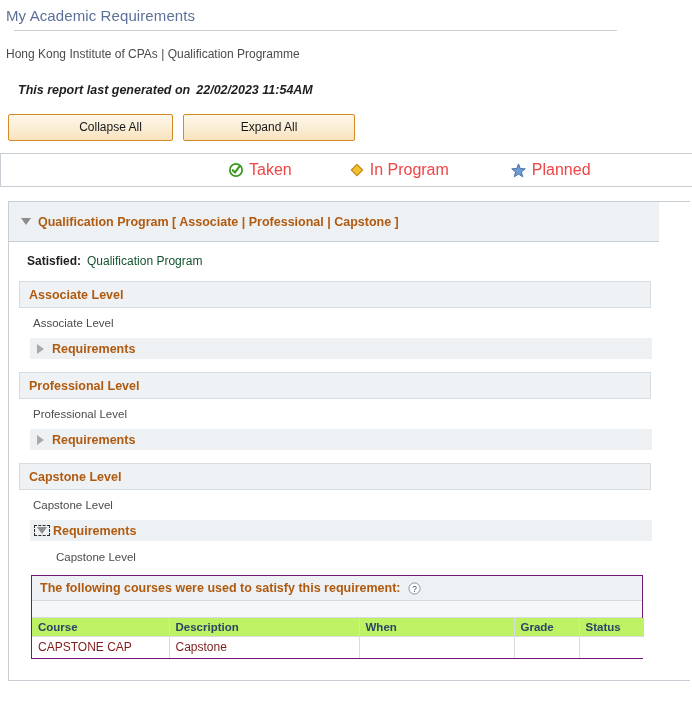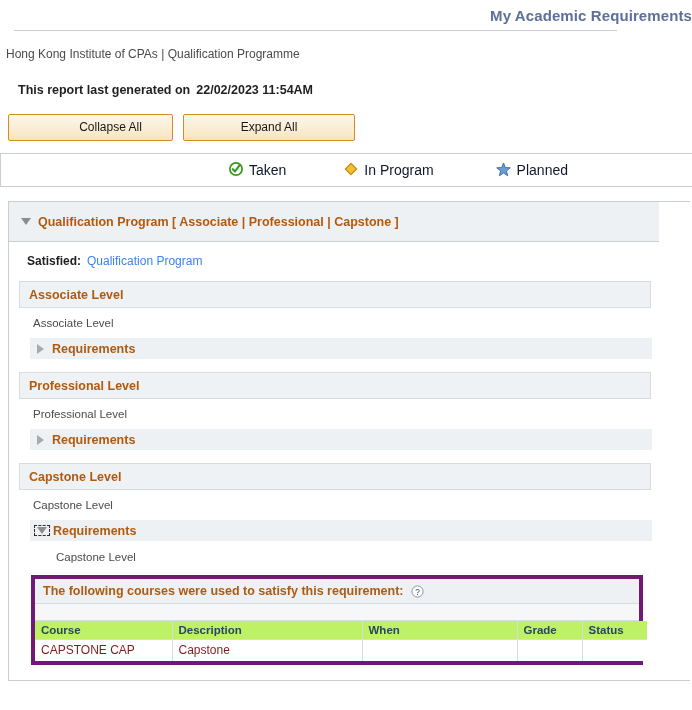--- a/index.html
+++ b/index.html
@@ -16,44 +16,44 @@
     overflow: hidden;
   }
 
   
   .page-title-wrap {
     padding: 6px 0 0 6px;
   }
   .page-title {
     font-size: 15px;
     color: #5c7099;
-    font-weight: bold;
+    font-weight: normal;
     letter-spacing: 0.1px;
     line-height: 20px;
-    text-align: right;
   }
   .title-rule {
     height: 1px;
     background: #c9cdd4;
     margin: 4px 75px 0 8px;
   }
 
   
   .institution-line {
     margin: 16px 0 0 6px;
     font-size: 12px;
     color: #4b4b4b;
   }
 
   
   .report-line {
     margin: 22px 0 0 18px;
     font-size: 12.5px;
     color: #1f1f1f;
     font-weight: bold;
+    font-style: italic;
   }
   .report-line .gen-label { font-weight: bold; }
   .report-line .gen-value { font-weight: bold; margin-left: 6px; }
 
   
   .button-row {
     margin: 17px 0 0 8px;
     display: flex;
     gap: 10px;
   }
@@ -79,23 +79,23 @@
     border-top: 1px solid #c9cdd4;
     border-bottom: 1px solid #c9cdd4;
     border-left: 1px solid #c9cdd4;
     display: flex;
     align-items: center;
     background: #ffffff;
     box-sizing: border-box;
   }
   .legend-item {
     display: flex;
-    align-items: flex-start;
-    font-size: 14px;
-    color: #0f172a;
+    align-items: center;
+    font-size: 16px;
+    color: #ef4444;
   }
   .legend-item .lbl { margin-left: 6px; }
   .legend-item.taken { margin-left: 228px; }
   .legend-item.inprogress { margin-left: 58px; }
   .legend-item.planned { margin-left: 62px; }
 
   .icon-taken { width: 14px; height: 14px; display:block; }
   .icon-inprogress { width: 14px; height: 14px; display:block; }
   .icon-planned { width: 15px; height: 15px; display:block; }
 
@@ -139,21 +139,21 @@
     color: #b05a10;
   }
 
   .panel-body { padding: 0; }
 
   .satisfied-row {
     margin: 12px 0 0 18px;
     font-size: 12px;
   }
   .satisfied-label { font-weight: bold; color: #1f1f1f; }
-  .satisfied-value { margin-left: 6px; color: #3b82f6; }
+  .satisfied-value { margin-left: 6px; color: #14532d; }
 
   
   .level-bar {
     margin: 13px 0 0 10px;
     width: 632px;
     height: 27px;
     background: #eff2f4;
     border: 1px solid #d7dce1;
     box-sizing: border-box;
     display: flex;
@@ -200,21 +200,21 @@
   .sub-level-name {
     margin: 10px 0 0 47px;
     font-size: 11.5px;
     color: #4b4b4b;
   }
 
   
   .course-block {
     margin: 12px 0 0 22px;
     width: 612px;
-    border: 4px solid #701a75;
+    border: 1px solid #701a75;
     box-sizing: border-box;
   }
   .course-caption {
     background: #eef1f3;
     height: 24px;
     display: flex;
     align-items: center;
     padding-left: 8px;
     border-bottom: 1px solid #d7dce1;
   }

